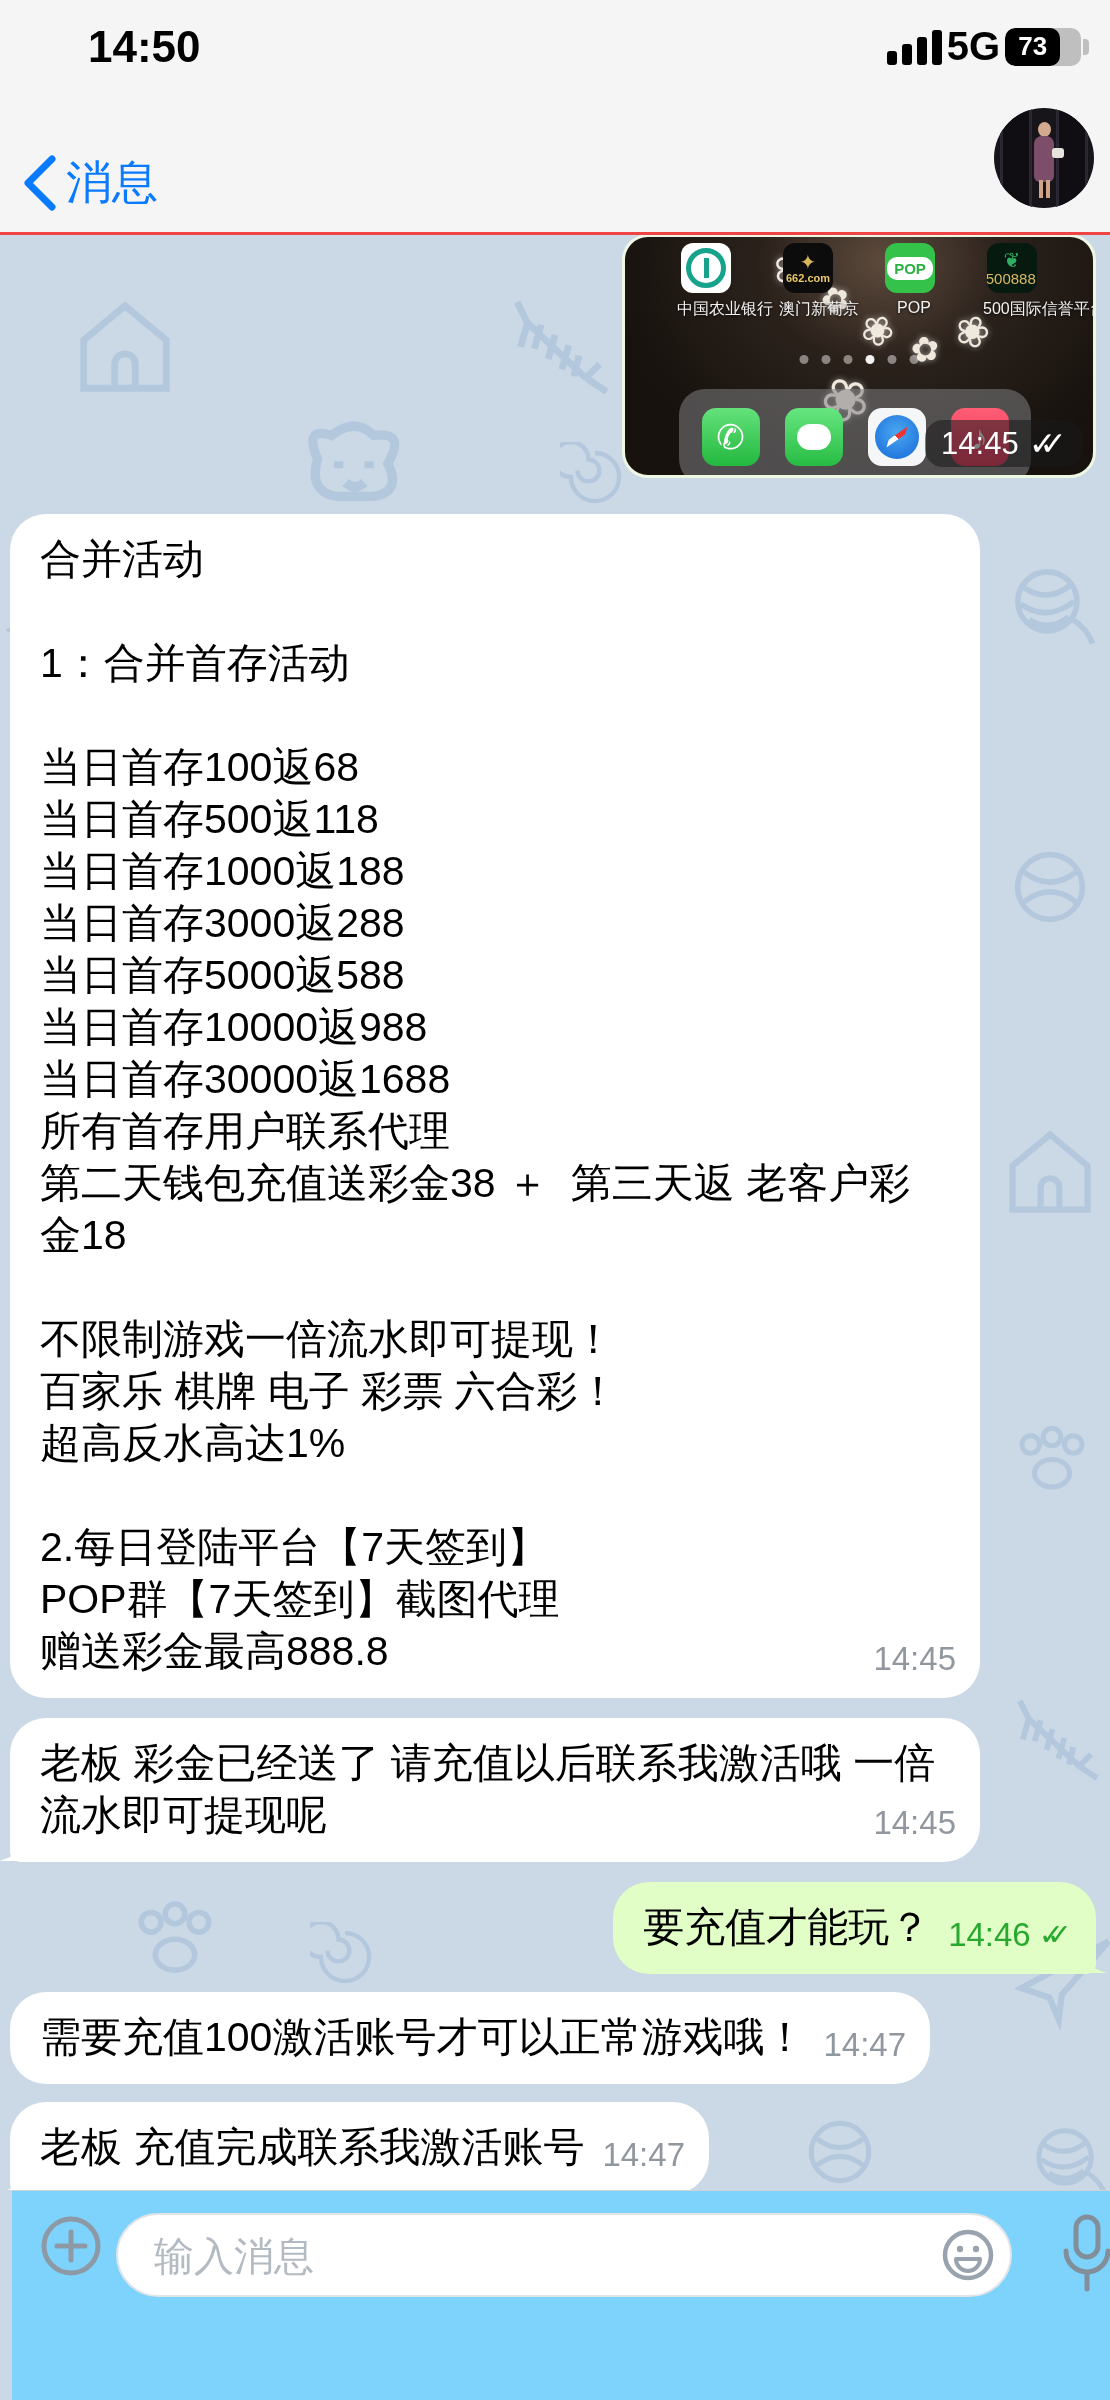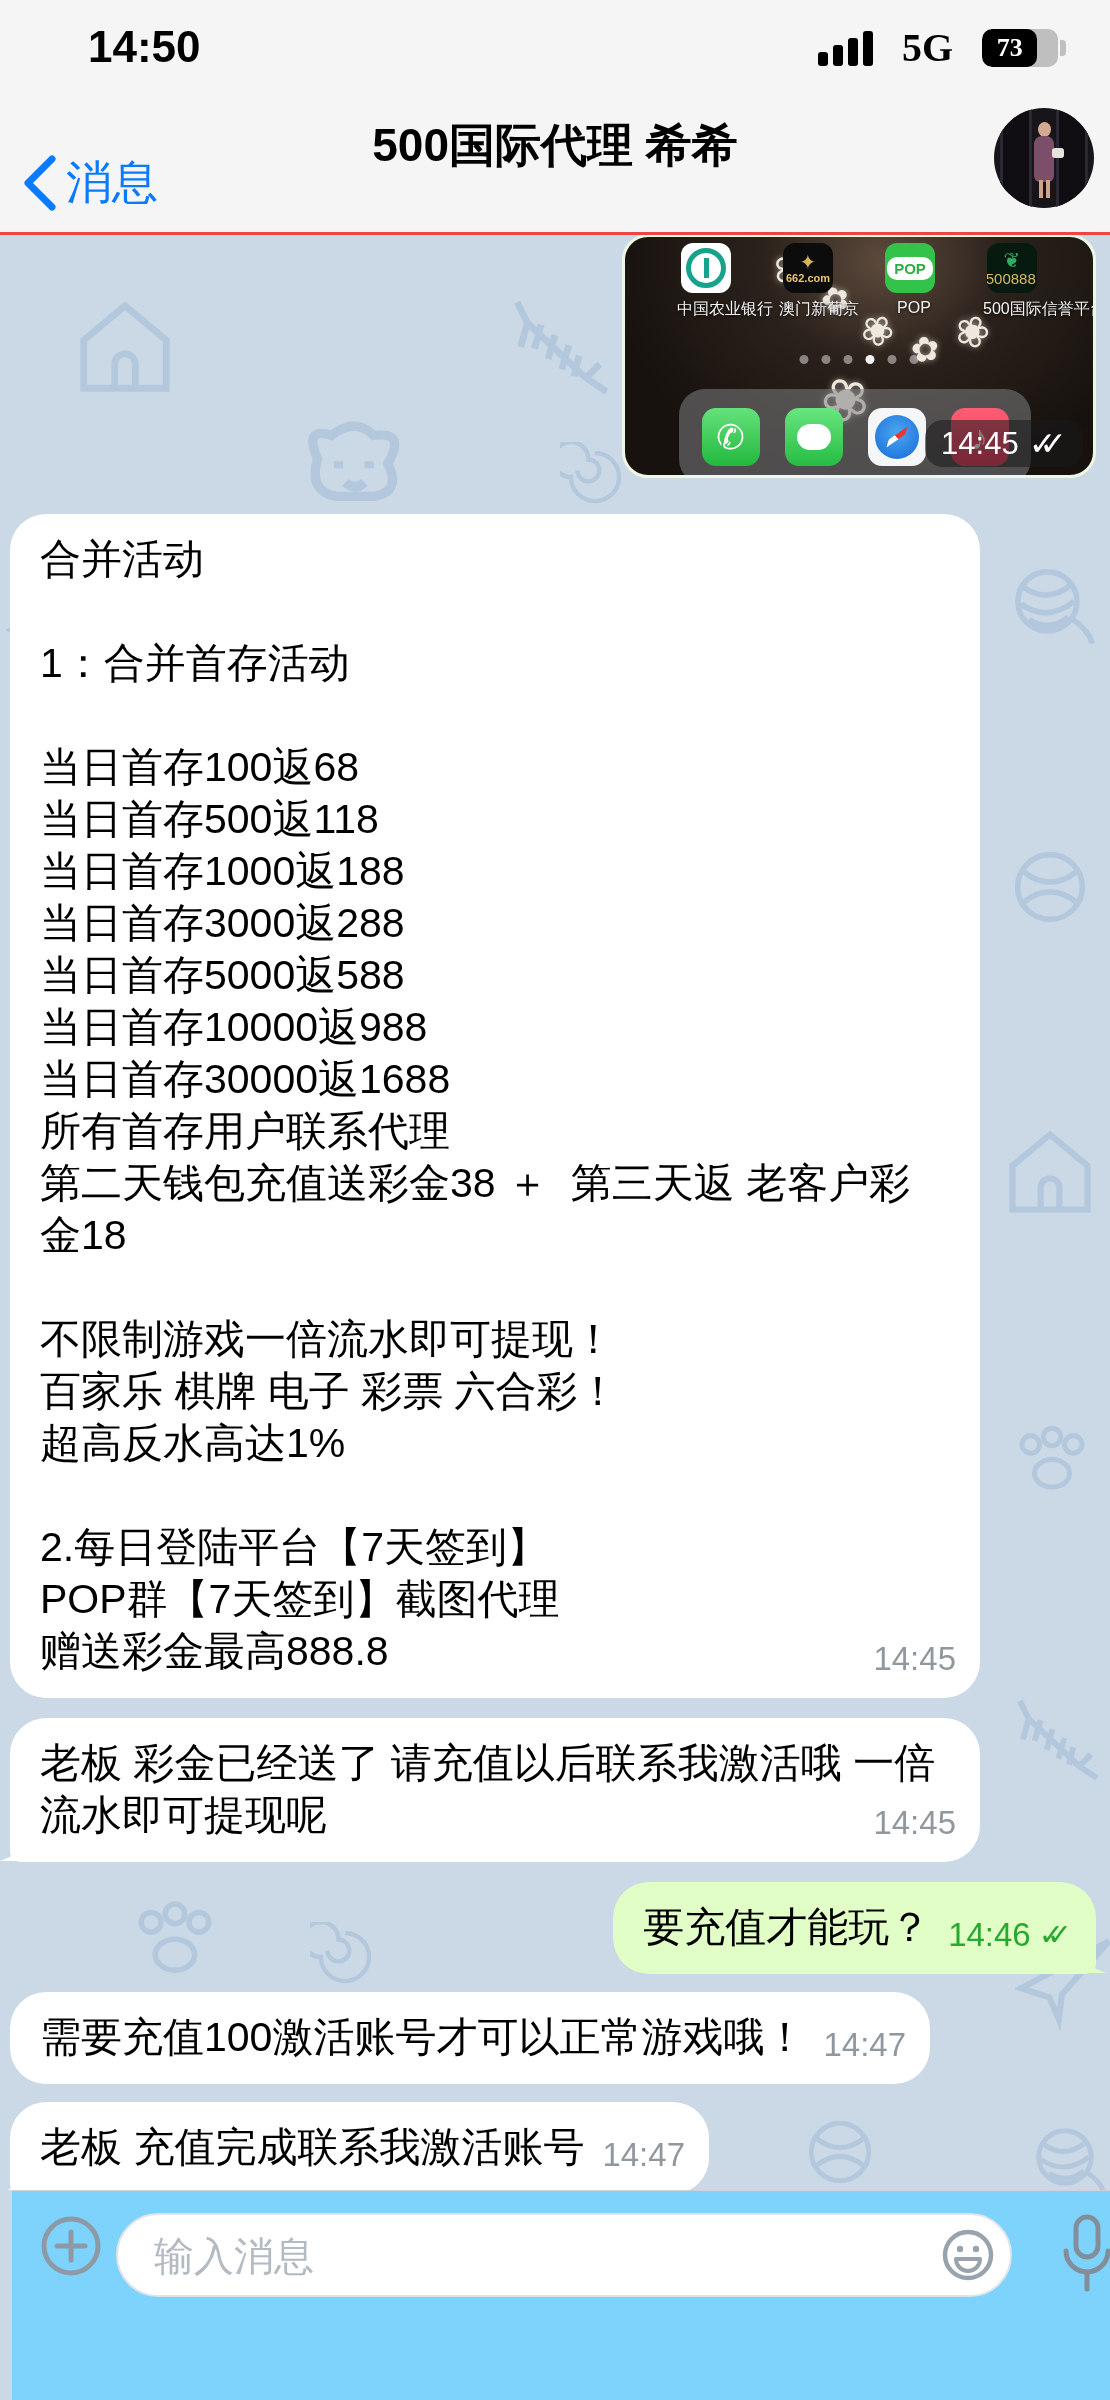--- a/index.html
+++ b/index.html
@@ -4,21 +4,21 @@
 <style>
   html,body{margin:0;padding:0;background:#888;}
   #screen{
     position:relative;width:1110px;height:2400px;overflow:hidden;
     font-family:"Liberation Sans","DejaVu Sans",sans-serif;
     background:#cbd8e6;
   }
   
   #topbar{position:absolute;left:0;top:0;width:1110px;height:232px;background:#f5f5f5;border-bottom:3px solid #ef4444;z-index:30;}
   .sb-time{position:absolute;left:88px;top:22px;font-size:44px;font-weight:bold;color:#000;}
-  .sb-right{position:absolute;right:44px;top:24px;display:flex;align-items:center;gap:29px;font-family:Liberation Serif, serif;}
+  .sb-right{position:absolute;right:21px;top:24px;display:flex;align-items:center;gap:5px;}
   .sig{display:flex;align-items:flex-end;gap:5px;height:36px;}
   .sig i{display:block;width:10px;background:#000;border-radius:3px;}
   .sig i:nth-child(1){height:14px}.sig i:nth-child(2){height:21px}
   .sig i:nth-child(3){height:28px}.sig i:nth-child(4){height:35px}
   .sb-5g{font-size:40px;font-weight:600;color:#000;}
   .batt{position:relative;width:76px;height:38px;border-radius:10px;background:#bfbfbf;overflow:hidden;}
   .batt .fill{position:absolute;left:0;top:0;bottom:0;width:73%;background:#000;display:flex;align-items:center;justify-content:center;color:#fff;font-size:26px;font-weight:bold;border-radius:10px;}
   .batt-nub{width:6px;height:16px;background:#bfbfbf;border-radius:0 4px 4px 0;margin-left:2px;}
   .batt-wrap{display:flex;align-items:center;}
   .nav-back{position:absolute;left:22px;top:152px;display:flex;align-items:center;gap:10px;cursor:pointer;}
@@ -116,21 +116,20 @@
         <div class="batt-nub"></div>
       </div>
     </div>
     <div class="nav-back">
       <svg viewBox="0 0 34 56">
           <path d="M30 4 L6 28 L30 52" fill="none" stroke="#0a7aff" stroke-width="7" stroke-linecap="round" stroke-linejoin="round"></path>
         </svg>
       <span>消息</span>
     </div>
     <div class="nav-center">
-      <div class="nav-title">500国际代理 希希</div>
     </div>
     <div class="avatar">
       <div class="door" style="left:6px"></div>
       <div class="door" style="right:6px"></div>
       <div class="head"></div>
       <div class="dress"></div>
       <div class="bag"></div>
       <div class="legs"></div>
     </div>
   </div>

